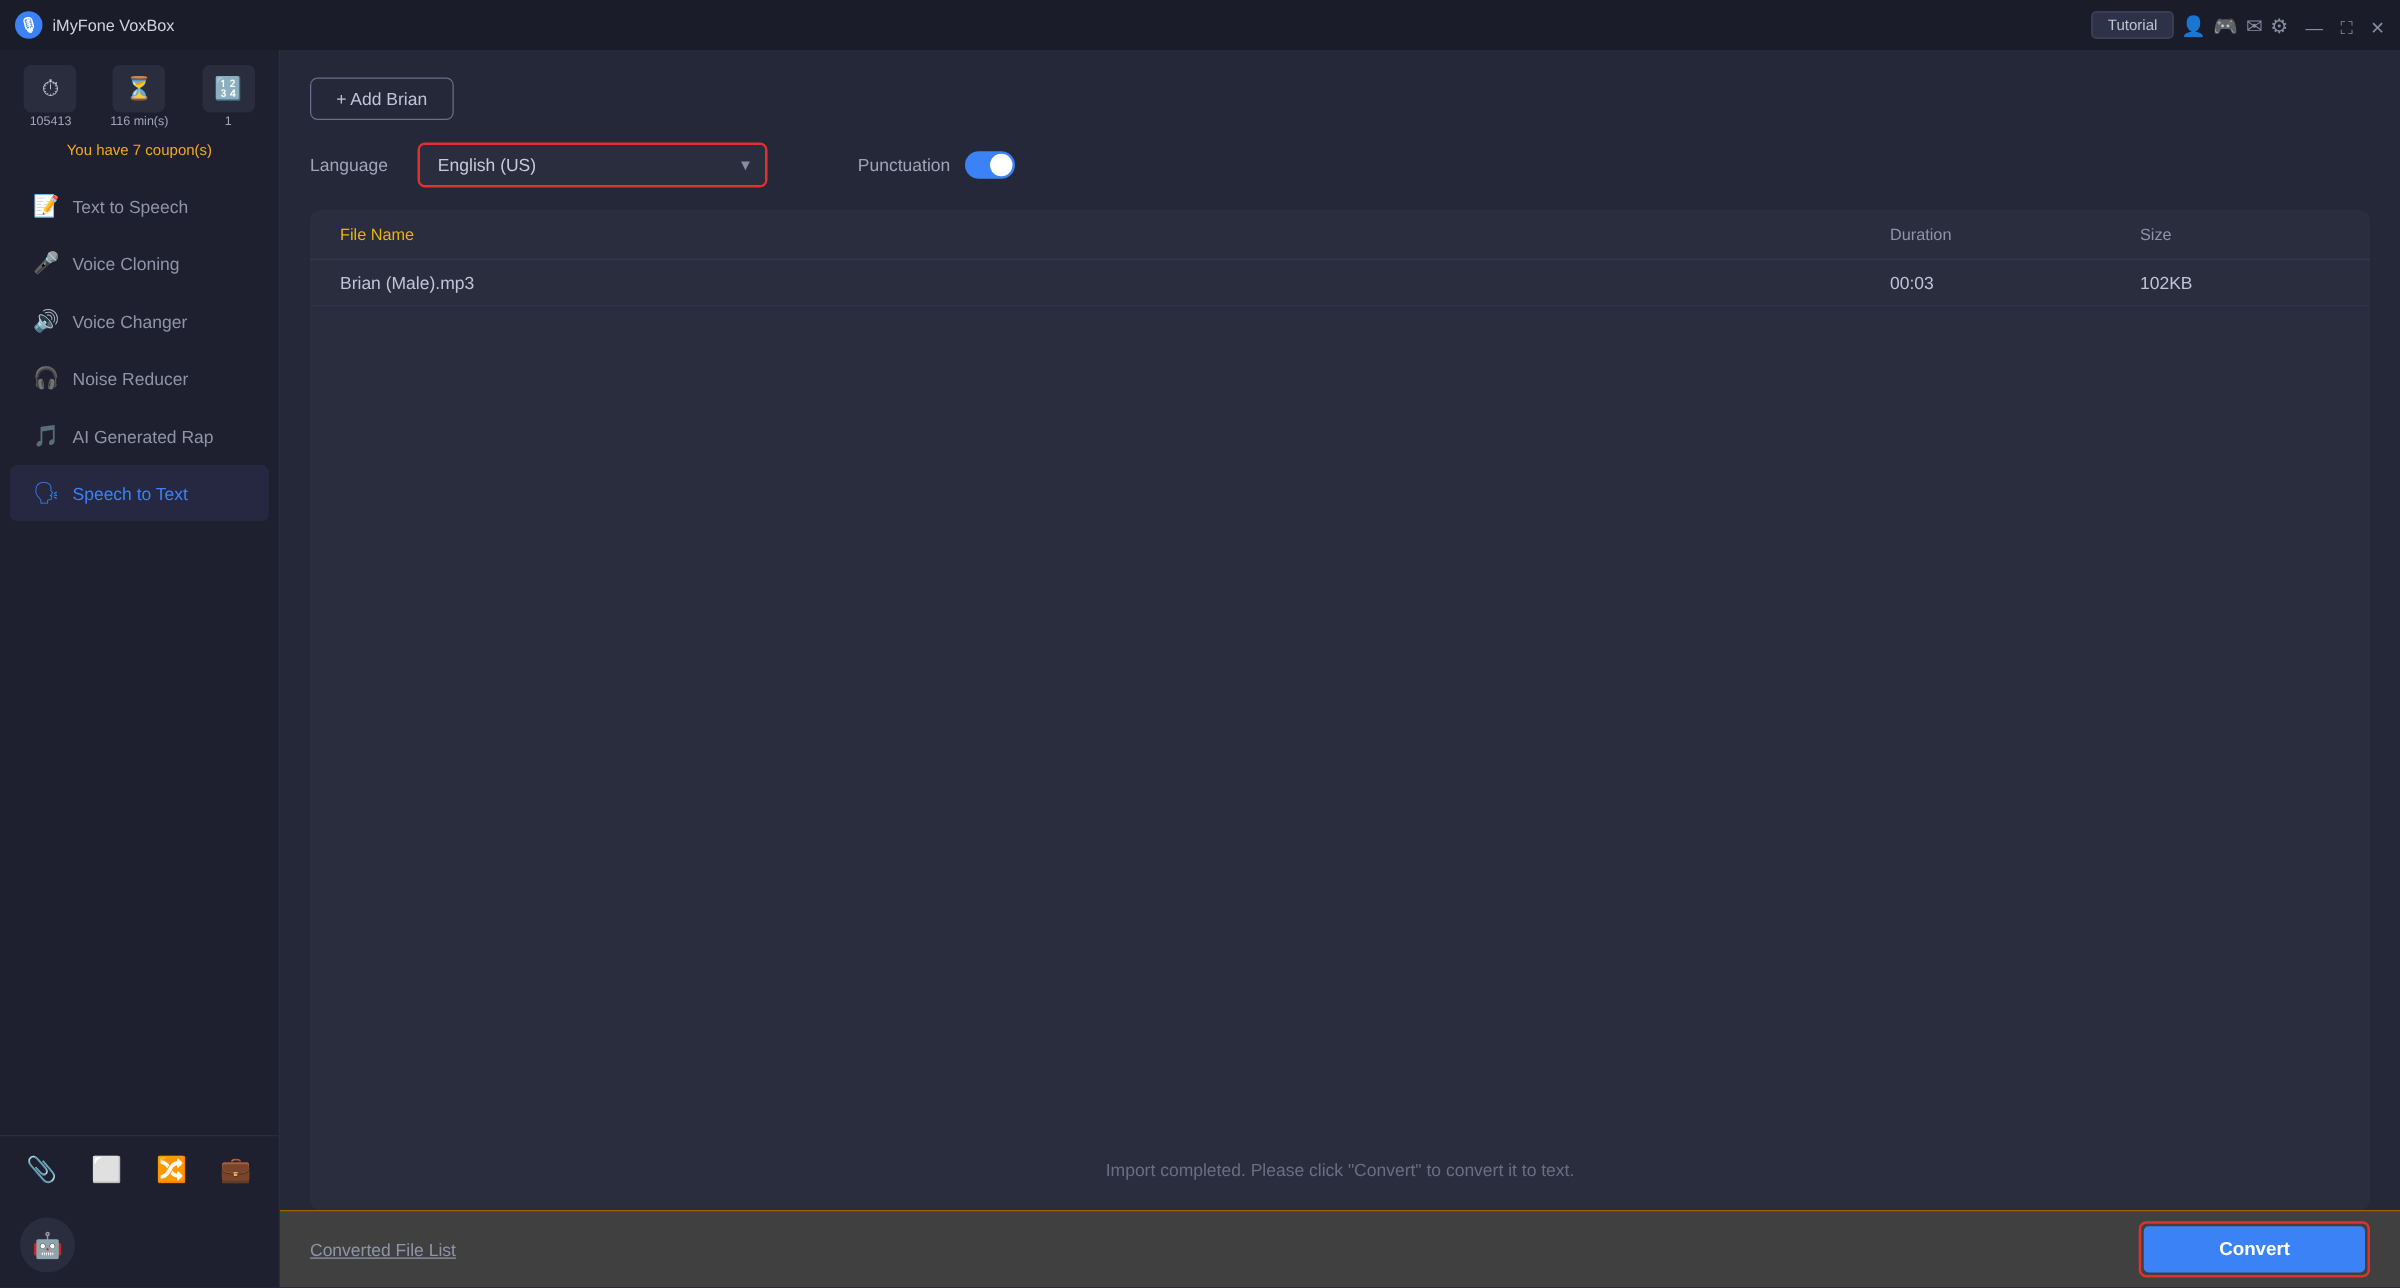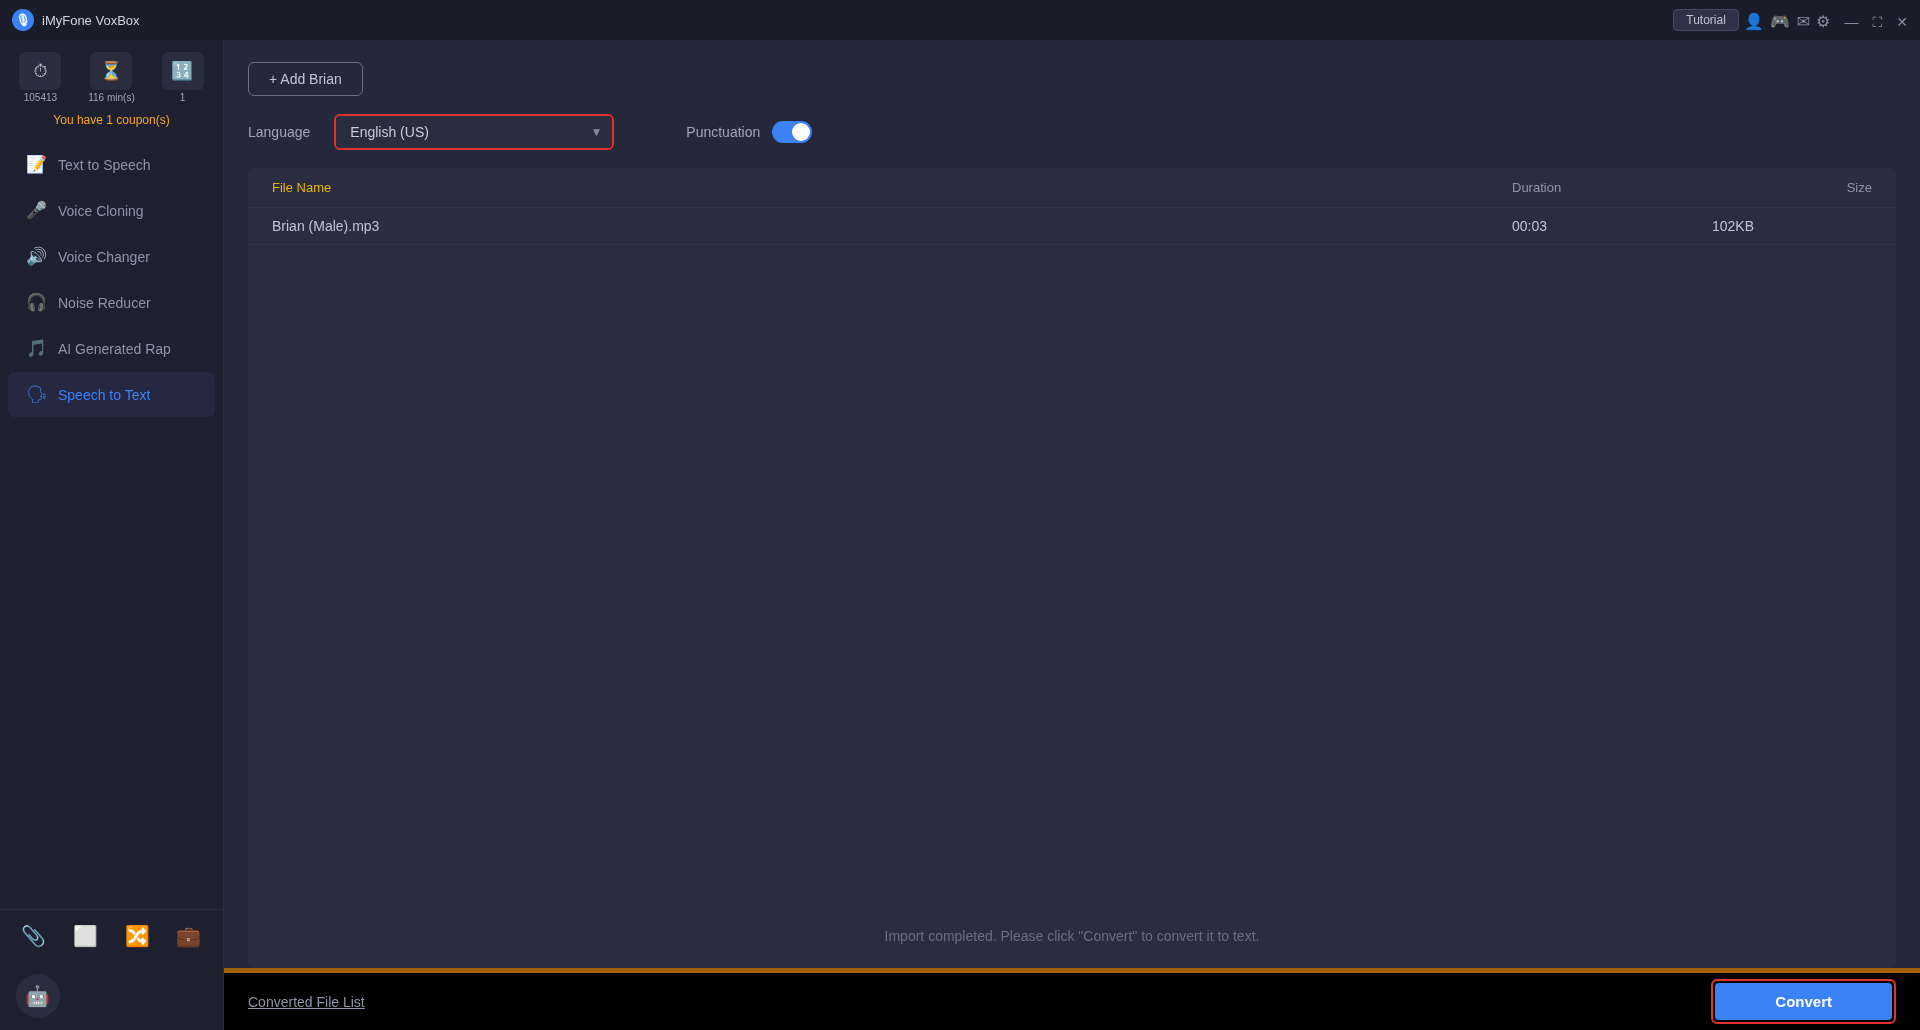--- a/index.html
+++ b/index.html
@@ -293,21 +293,21 @@
     .col-duration {
       width: 200px;
       font-size: 13px;
       color: #9094a8;
       text-align: left;
     }
     .col-size {
       width: 160px;
       font-size: 13px;
       color: #9094a8;
-      text-align: right;
+      text-align: left;
     }
     .file-table-row {
       display: flex;
       align-items: center;
       padding: 10px 24px;
       border-bottom: 1px solid #30334a;
     }
     .row-filename {
       flex: 1;
       font-size: 14px;
@@ -330,22 +330,22 @@
       justify-content: center;
       padding-bottom: 24px;
       font-size: 14px;
       color: #7074888;
       color: #6a6e82;
     }
 
     
     .bottom-bar {
       height: 62px;
-      background: #000000;
-      border-top: 5px solid #a16207;
+      background: #404040;
+      border-top: 1px solid #a16207;
       display: flex;
       align-items: center;
       justify-content: space-between;
       padding: 0 24px;
       flex-shrink: 0;
     }
     .converted-file-link {
       font-size: 14px;
       color: #9094a8;
       text-decoration: underline;
@@ -399,21 +399,21 @@
       </div>
       <div class="stat-item">
         <div class="stat-icon-box">⏳</div>
         <span class="stat-value">116 min(s)</span>
       </div>
       <div class="stat-item">
         <div class="stat-icon-box">🔢</div>
         <span class="stat-value">1</span>
       </div>
     </div>
-    <div class="coupon-bar">You have 1 coupon(s)</div>
+    <div class="coupon-bar">You have 7 coupon(s)</div>
 
     <nav class="sidebar-nav">
       <div class="nav-item">
         <span class="nav-icon">📝</span>
         <span>Text to Speech</span>
       </div>
       <div class="nav-item">
         <span class="nav-icon">🎤</span>
         <span>Voice Cloning</span>
       </div>

